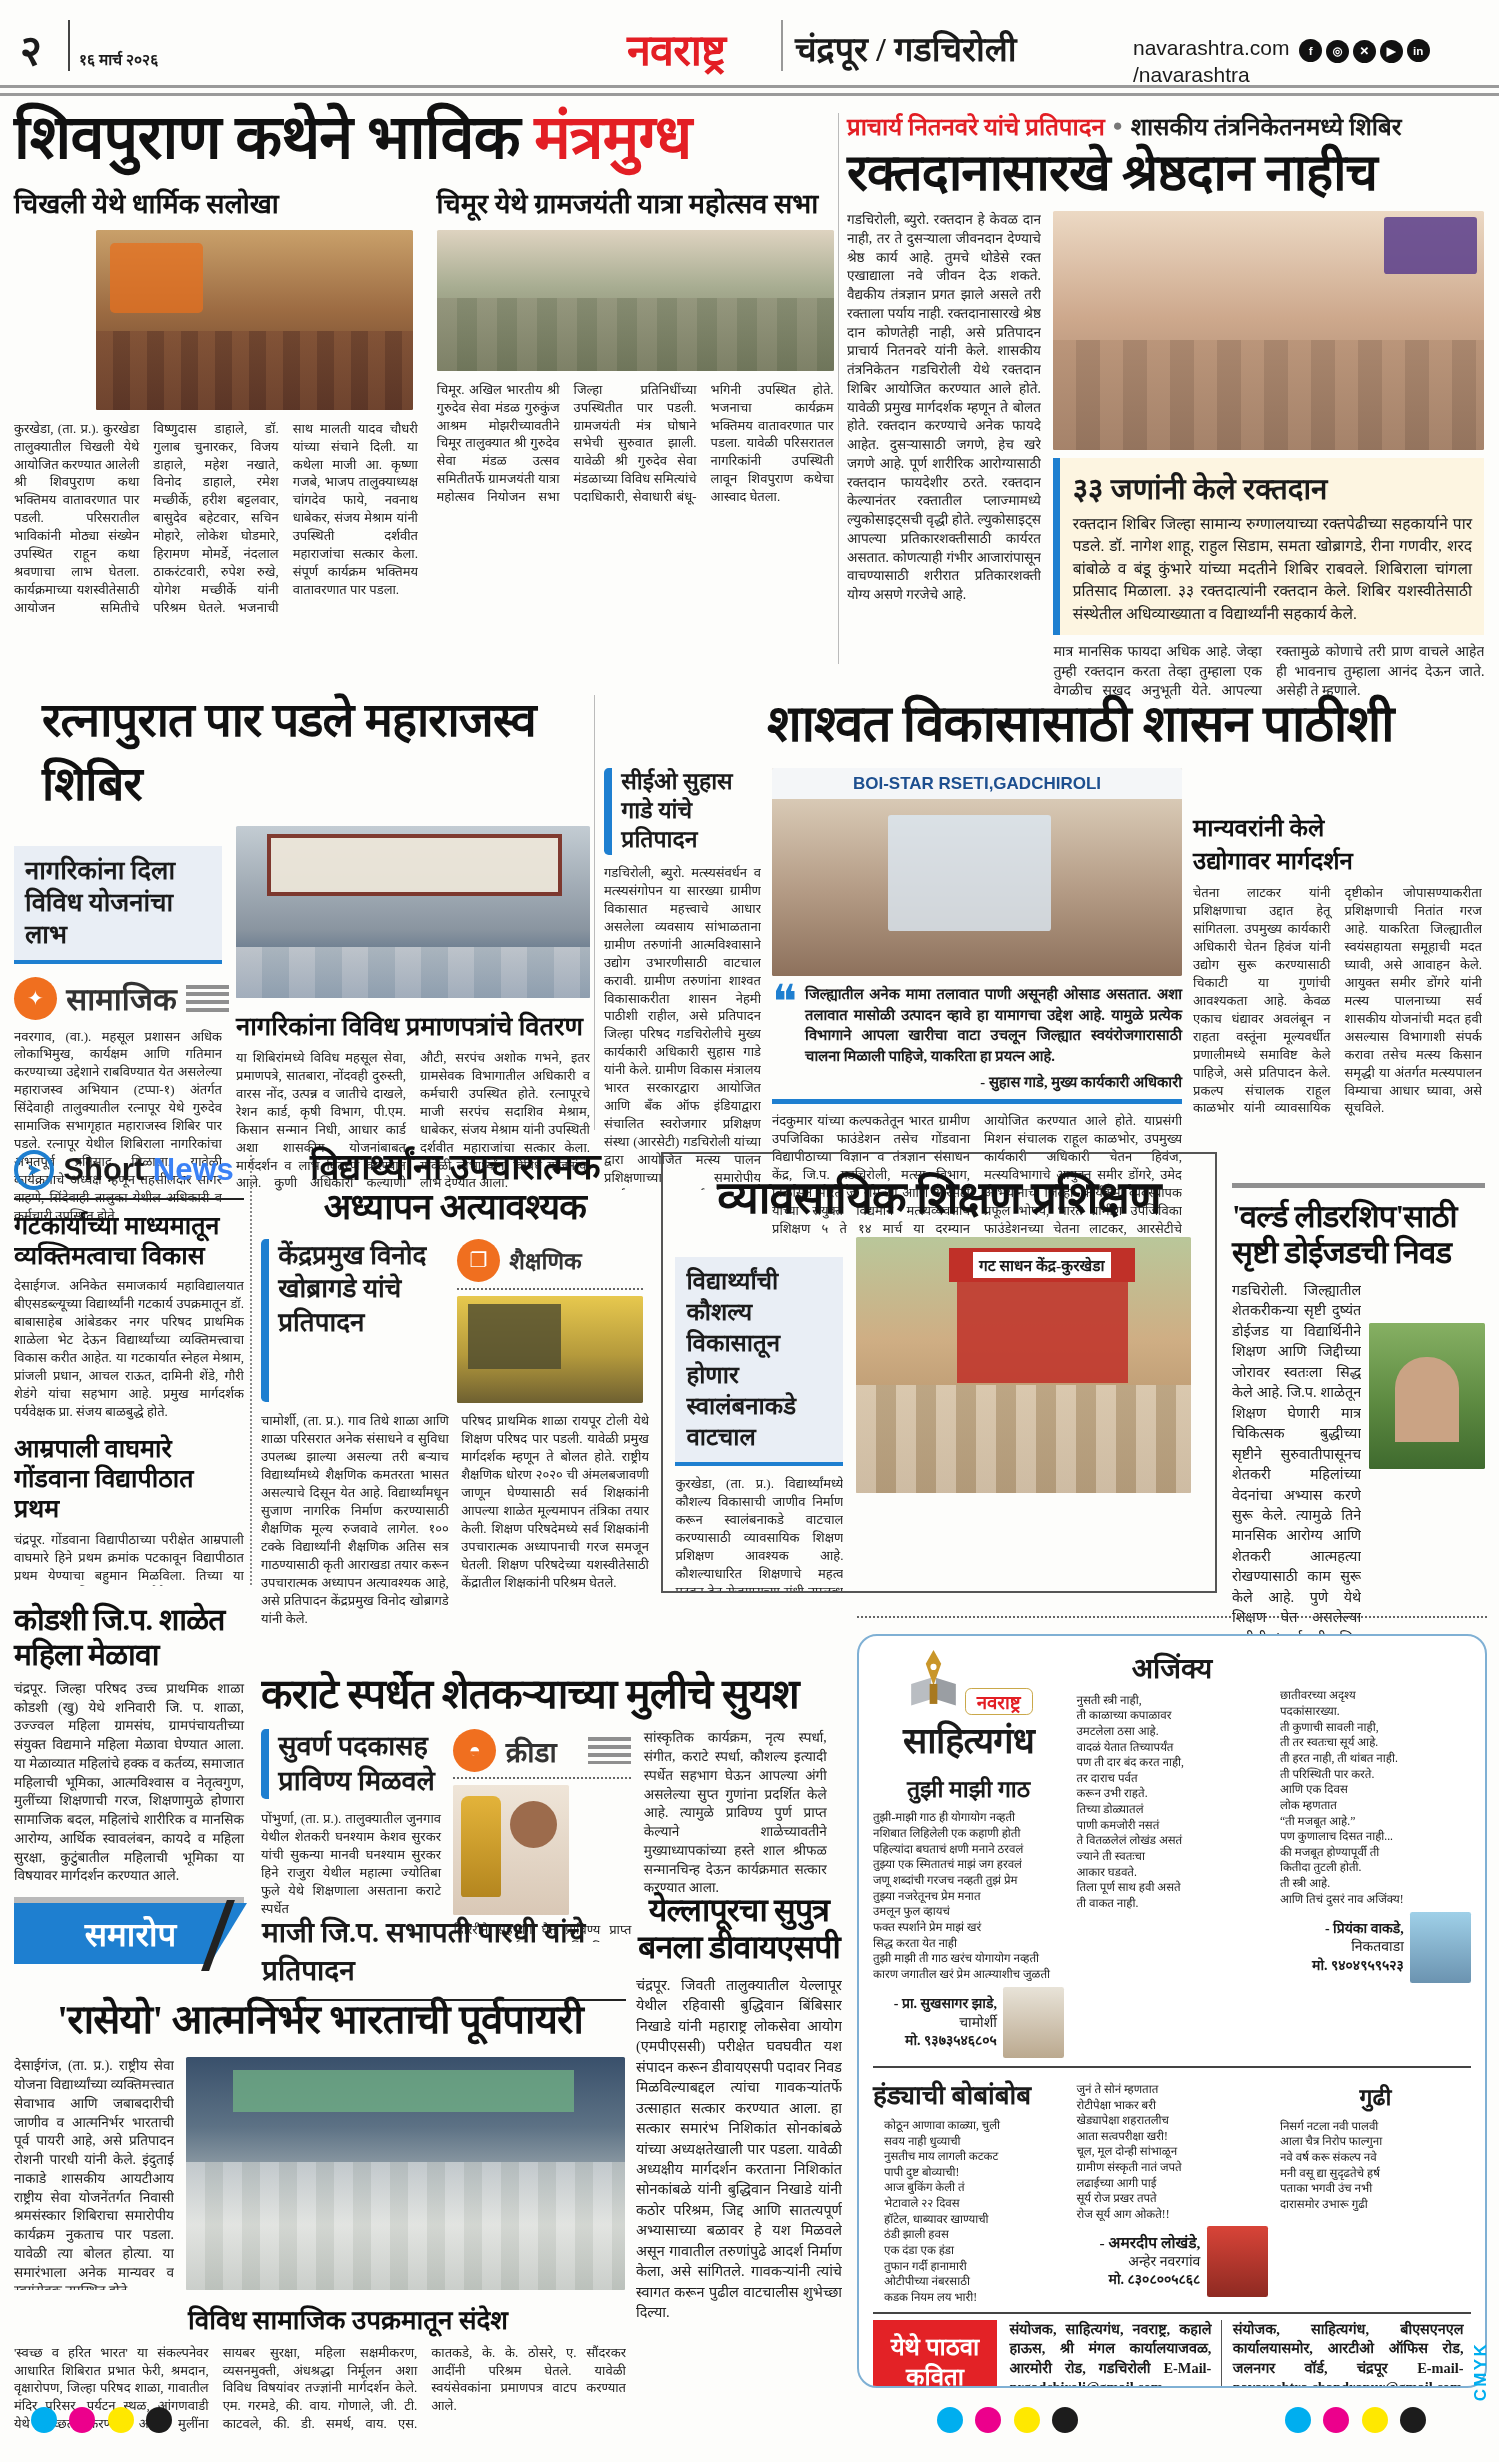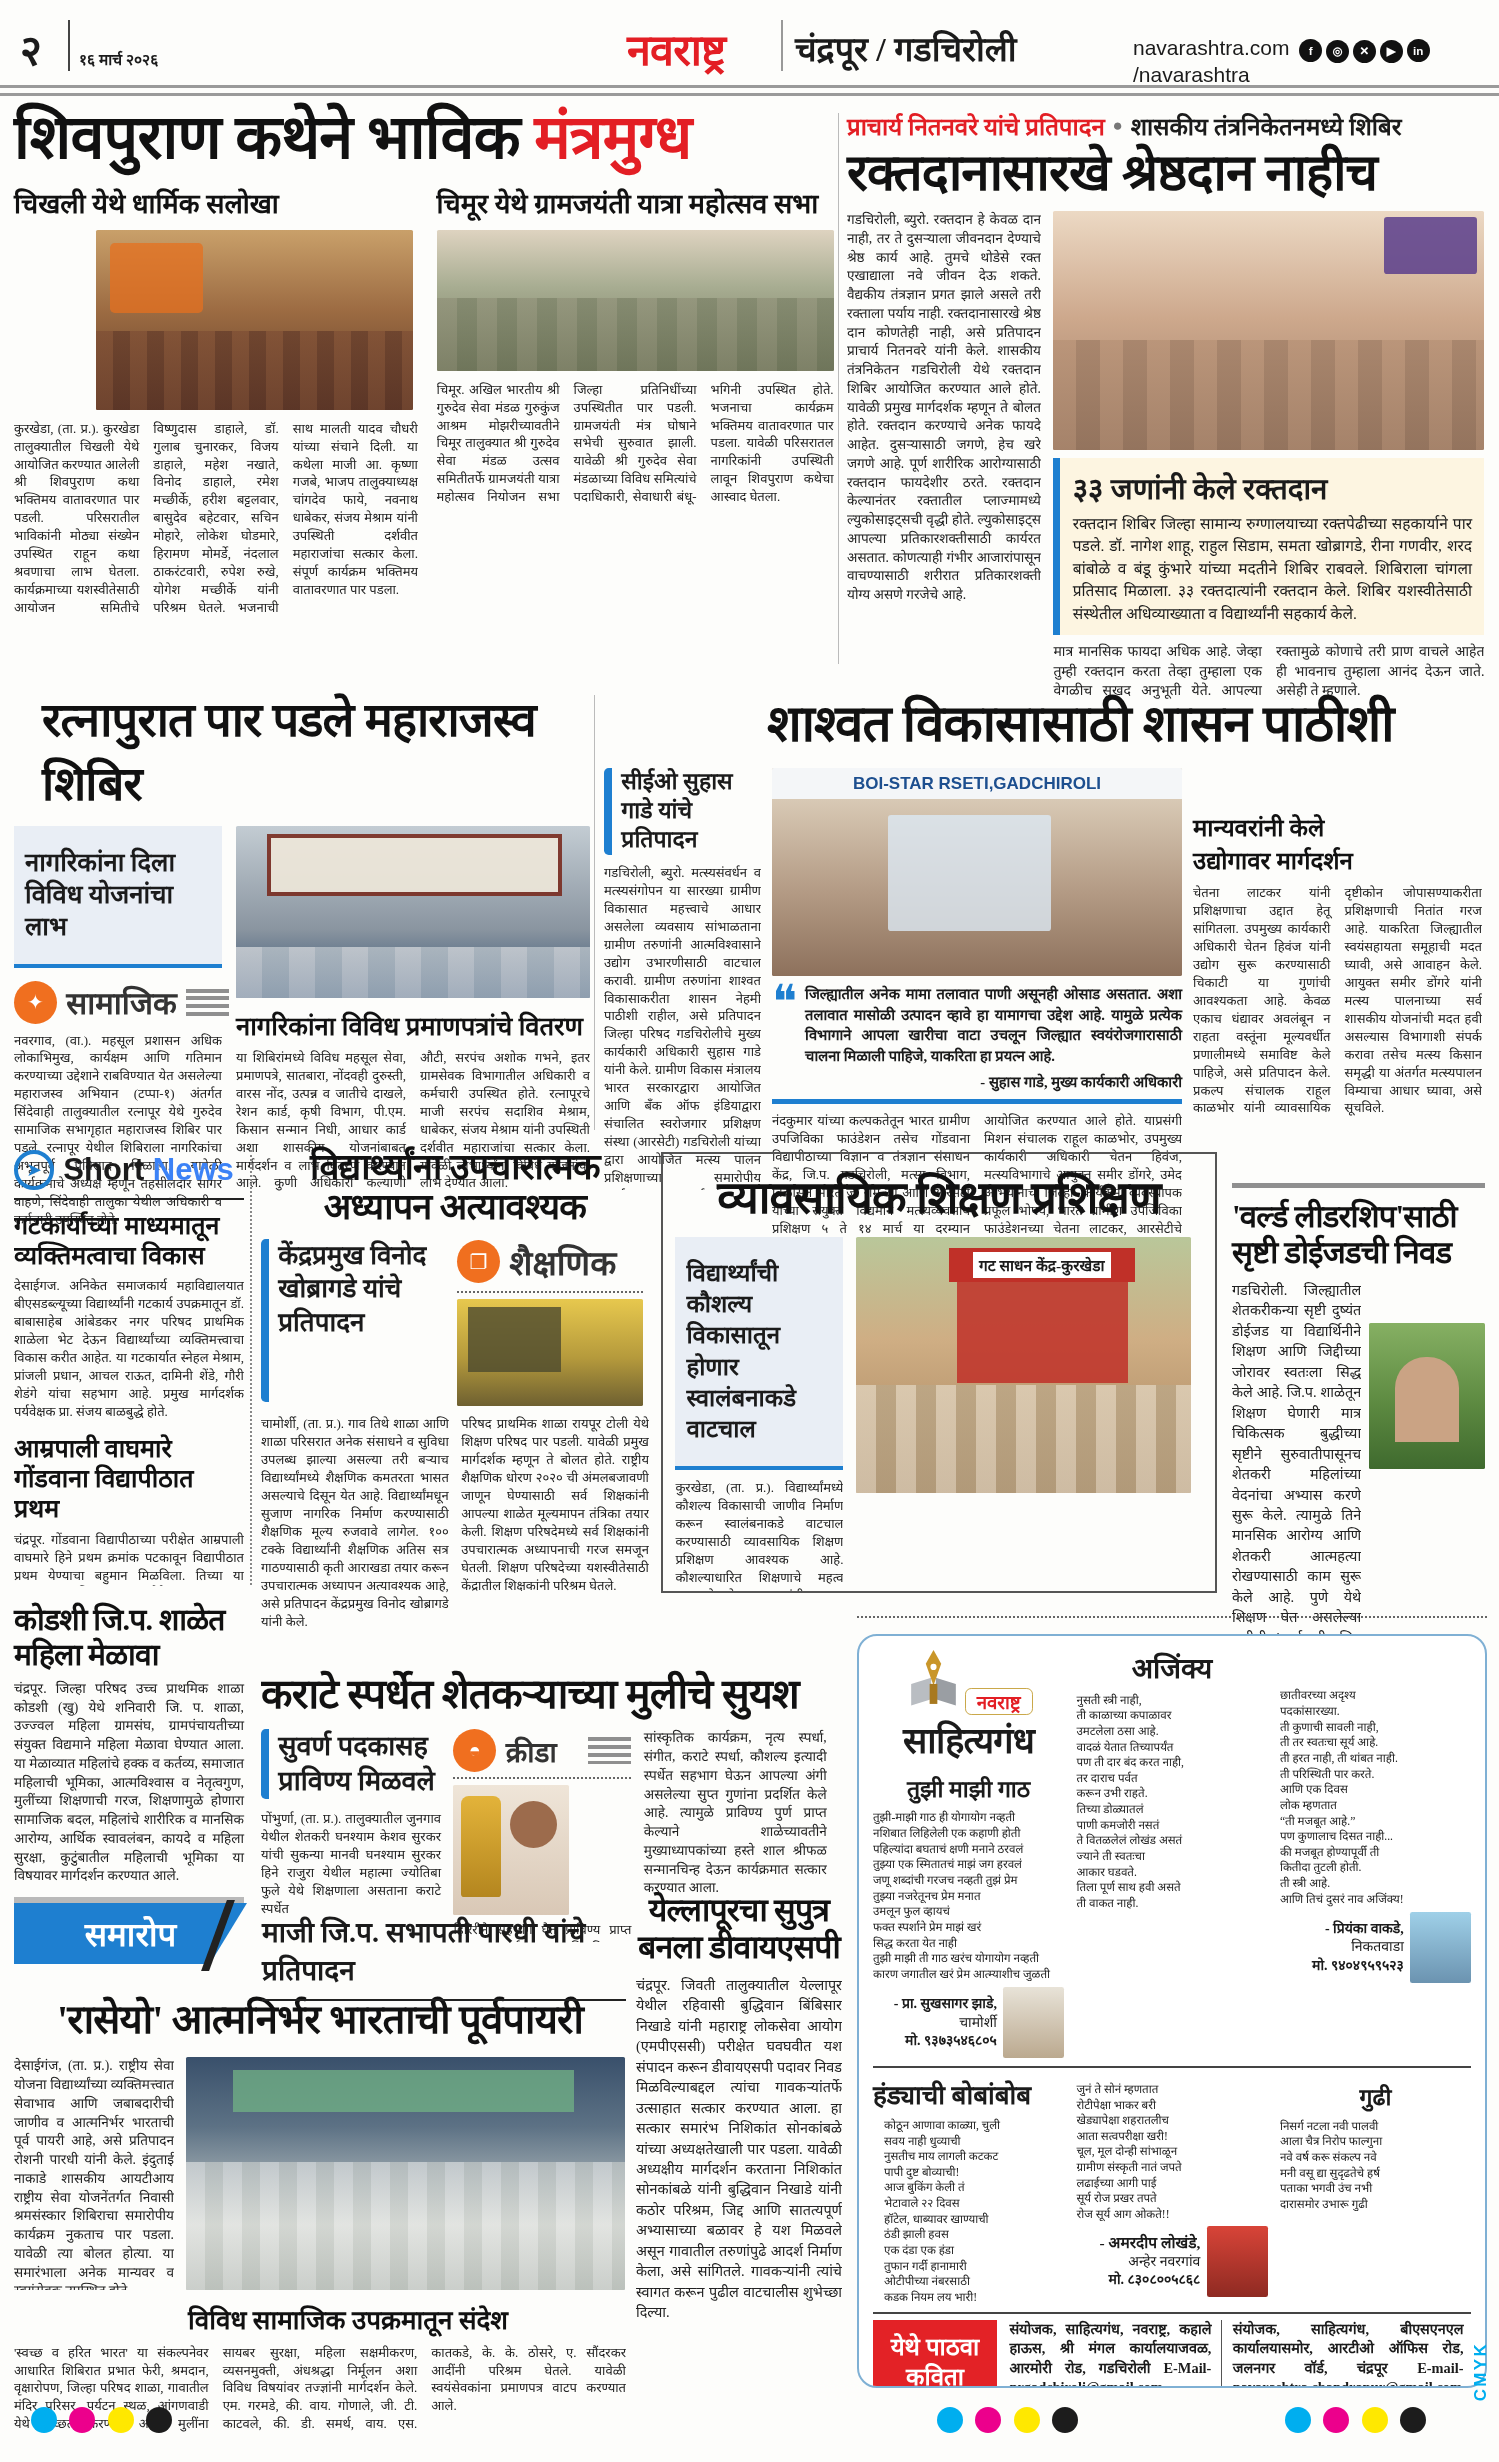--- a/index.html
+++ b/index.html
@@ -27,21 +27,21 @@
   .dotted-h { border-top:2.3px dotted #666; }
   .poem-lines { white-space:pre-line; font-size:11.6px; line-height:1.35; color:#222; }
   .poem-title { font-size:23px; font-weight:bold; text-align:center; margin-bottom:6.2px; }
   .author { font-weight:bold; font-size:14px; text-align:right; line-height:1.3; }
   .author-photo { width:61px; height:71px; border-radius:2.3px; flex:0 0 auto; }
   .soc { width:23px; height:23px; border-radius:50%; background:#111; color:#fff; font-size:11.6px;
          font-weight:bold; display:inline-flex; align-items:center; justify-content:center;
          font-family:"Liberation Sans",sans-serif; margin-left:3.9px; }
   .dot { width:26px; height:26px; border-radius:50%; display:inline-block; margin-right:12.4px; }
   .cream-box { background:#fdf5e1; border-left:7px solid #1e7fd0; padding:9.3px 12.4px; }
-  .pale-box { background:#e9eef5; padding:21px 11px; border-bottom:4.7px solid #1e7fd0; }
+  .pale-box { background:#e9eef5; padding:9px 11px; border-bottom:4.7px solid #1e7fd0;margin-top:20px; }
   .vline { width:0.8px; background:#bbb; }
   .flag { background:#1e7fd0; color:#fff; font-weight:bold; font-size:33px; text-align:center;
           clip-path:polygon(0 0,100% 0,84% 100%,0 100%); padding-top:7.8px; }
 </style>
 </head>
 <body>
 
 <div class="page">
 
   <div class="abs" style="left:20px; top:20px; font-size:42px;"><span class="b">२</span></div>
@@ -180,21 +180,21 @@
 
   <div class="abs" style="left:250px; top:1150px; height:435px; border-left:2.3px dotted #888;"></div>
 
   <div class="abs" style="left:261px; top:1147px; width:388px;">
     <div class="hl-main" style="font-size:36px; line-height:1.12; text-align:center;">विद्यार्थ्यांना उपचारात्मक अध्यापन अत्यावश्यक</div>
     <div style="display:flex; gap:11px; margin-top:11px;">
       <div class="bluebar b" style="width:185px; font-size:26px; line-height:1.3; height:163px;">केंद्रप्रमुख विनोद खोब्रागडे यांचे प्रतिपादन</div>
       <div style="width:186px;">
         <div class="tag-row" style="border-bottom:2.3px dotted #666; padding-bottom:6.2px;">
           <span class="tag-circle">❐</span>
-          <span class="tag-label" style="font-size:34px;">शैक्षणिक</span>
+          <span class="tag-label" style="font-size:23px;">शैक्षणिक</span>
         </div>
         <div class="photo" style="width:186px; height:107px; margin-top:6.2px; background:linear-gradient(180deg,#e7c84e 0%,#b59a3c 55%,#6e6031 100%);">
           <div class="abs" style="left:11px; top:7.8px; width:93px; height:65px; background:#4c4a2e; opacity:.8;"></div>
         </div>
       </div>
     </div>
     <div style="display:flex; gap:12.4px; margin-top:9.3px;">
       <div class="body-txt" style="width:188px; height:256px; overflow:hidden;">चामोर्शी, (ता. प्र.). गाव तिथे शाळा आणि शाळा परिसरात अनेक संसाधने व सुविधा उपलब्ध झाल्या असल्या तरी बऱ्याच विद्यार्थ्यांमध्ये शैक्षणिक कमतरता भासत असल्याचे दिसून येत आहे. विद्यार्थ्यांमधून सुजाण नागरिक निर्माण करण्यासाठी शैक्षणिक मूल्य रुजवावे लागेल. १०० टक्के विद्यार्थ्यांनी शैक्षणिक अतिस सत्र गाठण्यासाठी कृती आराखडा तयार करून उपचारात्मक अध्यापन अत्यावश्यक आहे, असे प्रतिपादन केंद्रप्रमुख विनोद खोब्रागडे यांनी केले.</div>
       <div class="body-txt" style="width:188px; height:256px; overflow:hidden;">परिषद प्राथमिक शाळा रायपूर टोली येथे शिक्षण परिषद पार पडली. यावेळी प्रमुख मार्गदर्शक म्हणून ते बोलत होते. राष्ट्रीय शैक्षणिक धोरण २०२० ची अंमलबजावणी जाणून घेण्यासाठी सर्व शिक्षकांनी आपल्या शाळेत मूल्यमापन तंत्रिका तयार केली. शिक्षण परिषदेमध्ये सर्व शिक्षकांनी उपचारात्मक अध्यापनाची गरज समजून घेतली. शिक्षण परिषदेच्या यशस्वीतेसाठी केंद्रातील शिक्षकांनी परिश्रम घेतले.</div>
     </div>

